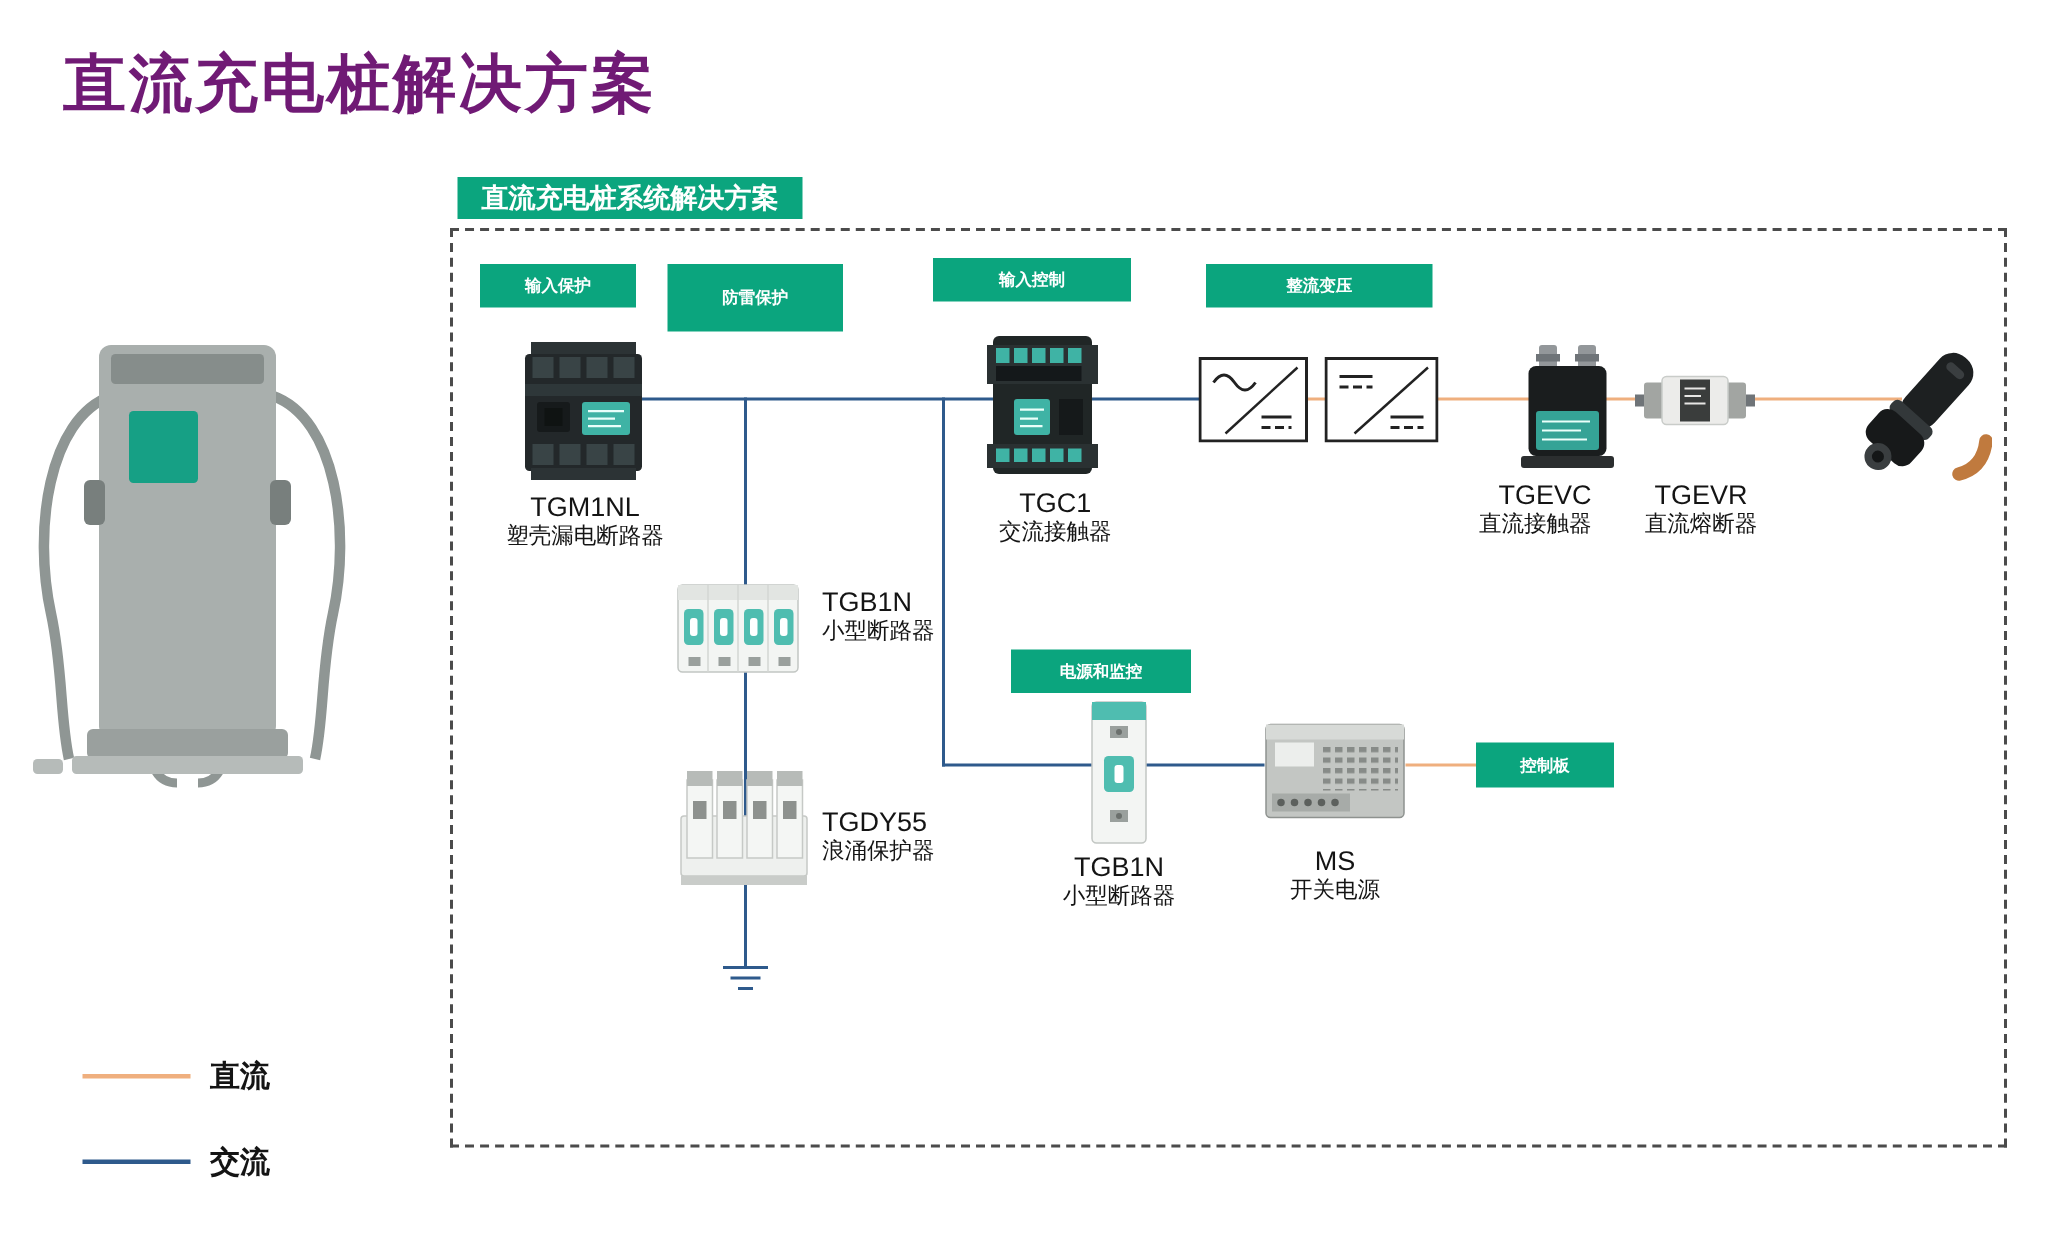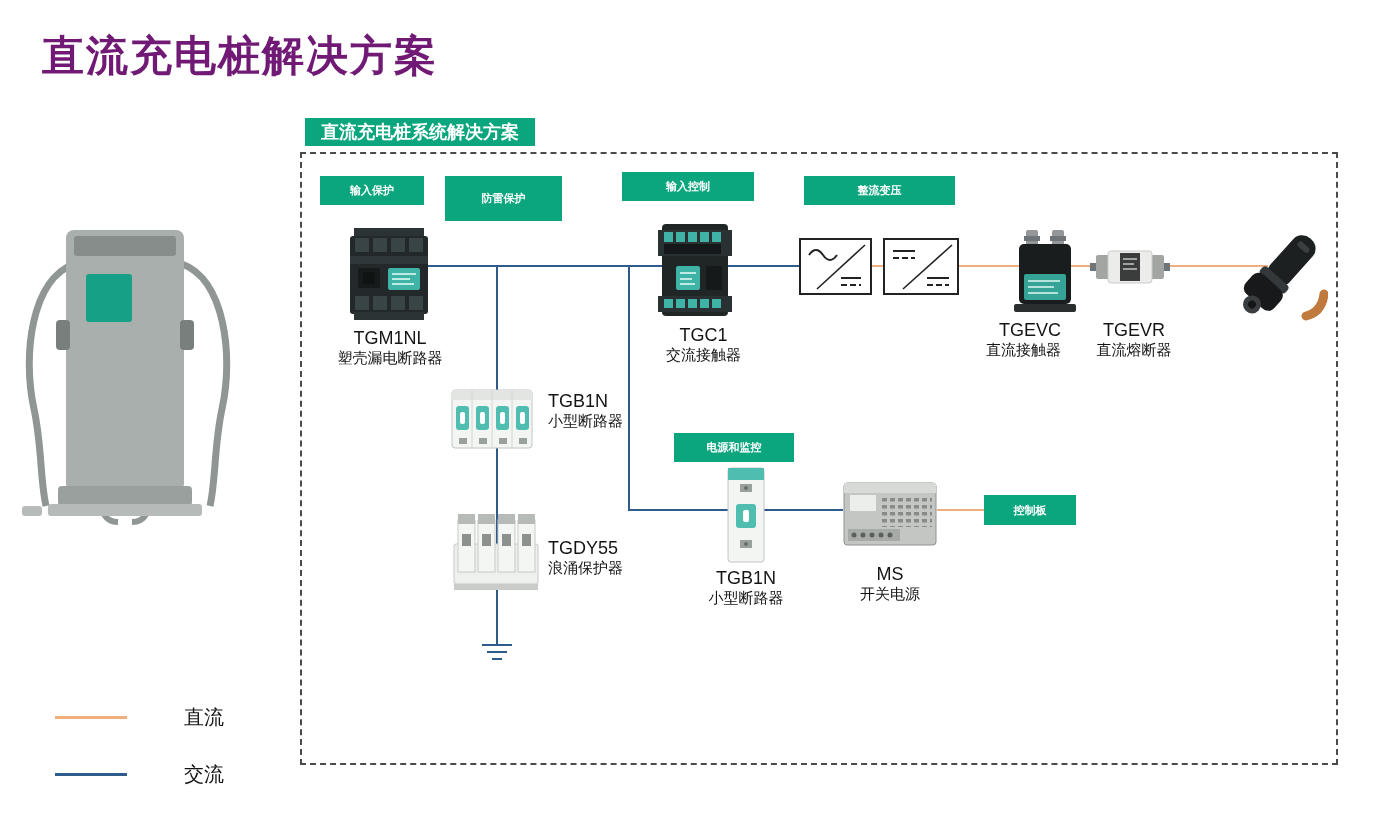--- a/index.html
+++ b/index.html
@@ -14,21 +14,21 @@
   .hline { position:absolute; height:2px; }
   .vline { position:absolute; width:2px; }
   .blue   { background:#2E5A8C; }
   .orange { background:#EFAF7E; }
   .comp { position:absolute; }
   .comp svg { display:block; width:100%; height:100%; }
   .comp-label { position:absolute; color:#141414; text-align:center; font-size:15px; line-height:20px; }
   .comp-label .name { display:block; font-size:18px; }
   .comp-label .desc { display:block; }
   .left-align { text-align:left; }
-  .legend-label { position:absolute; font-size:20px; font-weight:normal; color:#141414;margin-left:44px; }
+  .legend-label { position:absolute; font-size:20px; font-weight:bold; color:#141414; }
   .legend-line { position:absolute; height:3px; }
 </style>
 </head>
 <body>
 
 <div class="canvas">
 
   <div class="page-title">直流充电桩解决方案</div>
 
   <div class="comp" style="left:22px; top:224px; width:245px; height:310px;">

